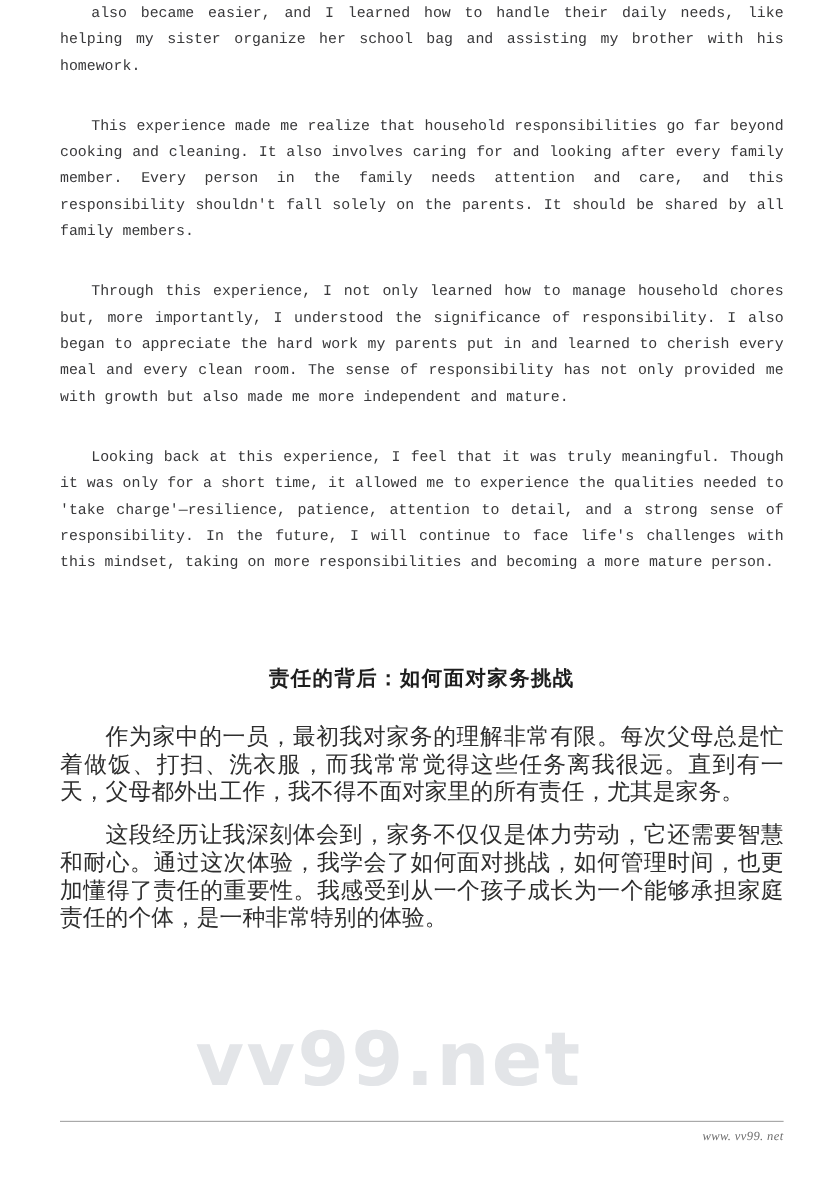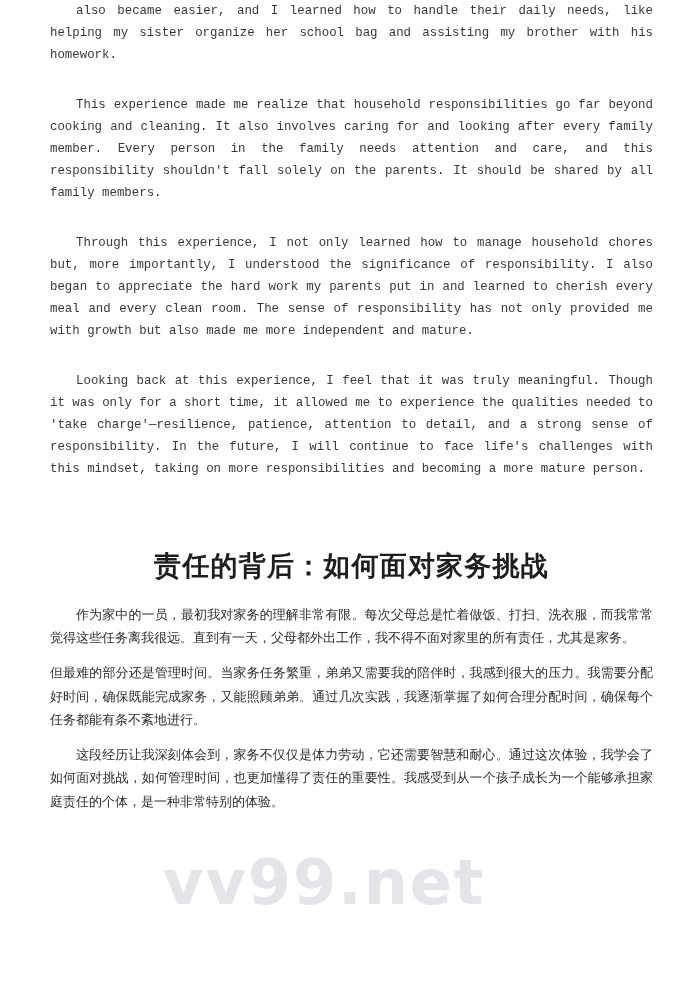--- a/index.html
+++ b/index.html
@@ -70,34 +70,34 @@
     margin-top: 27px;
   }
 
   
   .cn-heading {
     margin: 0;
     padding-top: 70px;
     text-align: center;
     font-family: "Liberation Serif", "DejaVu Serif", serif;
     font-weight: bold;
-    font-size: 27px;
+    font-size: 17px;
     line-height: 30px;
     letter-spacing: 1.2px;
     color: #1e1e1e;
   }
 
   
   .cn-block {
     padding-top: 22px;
   }
   p.cn {
     margin: 0;
     font-family: "Liberation Serif", "DejaVu Serif", serif;
-    font-size: 13px;
+    font-size: 19px;
     line-height: 23.3px;
     text-align: justify;
     text-justify: inter-ideograph;
     color: #2e2e2e;
   }
   p.cn.indent {
     text-indent: 2em;
   }
   p.cn + p.cn {
     margin-top: 12px;
@@ -139,20 +139,23 @@
       <p class="en indent">also became easier, and I learned how to handle their daily needs, like helping my sister organize her school bag and assisting my brother with his homework.</p>
       <p class="en indent">This experience made me realize that household responsibilities go far beyond cooking and cleaning. It also involves caring for and looking after every family member. Every person in the family needs attention and care, and this responsibility shouldn't fall solely on the parents. It should be shared by all family members.</p>
       <p class="en indent">Through this experience, I not only learned how to manage household chores but, more importantly, I understood the significance of responsibility. I also began to appreciate the hard work my parents put in and learned to cherish every meal and every clean room. The sense of responsibility has not only provided me with growth but also made me more independent and mature.</p>
       <p class="en indent">Looking back at this experience, I feel that it was truly meaningful. Though it was only for a short time, it allowed me to experience the qualities needed to 'take charge'—resilience, patience, attention to detail, and a strong sense of responsibility. In the future, I will continue to face life's challenges with this mindset, taking on more responsibilities and becoming a more mature person.</p>
     </section>
 
     <h1 class="cn-heading">责任的背后：如何面对家务挑战</h1>
 
     <section class="cn-block">
       <p class="cn indent">作为家中的一员，最初我对家务的理解非常有限。每次父母总是忙着做饭、打扫、洗衣服，而我常常觉得这些任务离我很远。直到有一天，父母都外出工作，我不得不面对家里的所有责任，尤其是家务。</p>
-      <p class="cn">但最难的部分还是管理时间。当家务任务繁重，弟弟又需要我的陪伴时，我感到很大的压力。我需要分配好时间，确保既能完成家务，又能照顾弟弟。通过几次实践，我逐渐掌握了如何合理分配时间，确保每个任务都能有条不紊地进行。</p>
       <p class="cn indent">这段经历让我深刻体会到，家务不仅仅是体力劳动，它还需要智慧和耐心。通过这次体验，我学会了如何面对挑战，如何管理时间，也更加懂得了责任的重要性。我感受到从一个孩子成长为一个能够承担家庭责任的个体，是一种非常特别的体验。</p>
     </section>
 
   </div>
 
+  <div class="footer">
+    <div class="footer-rule"></div>
+    <div class="footer-text">www. vv99. net</div>
+  </div>
 
 </div>
 
 </body></html>

